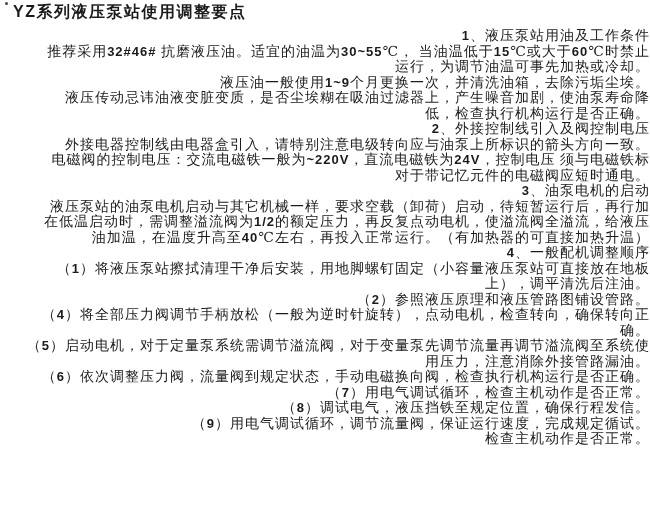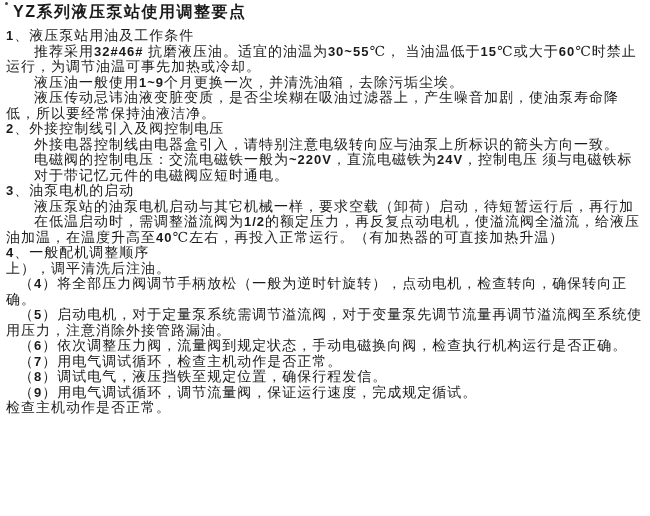--- a/index.html
+++ b/index.html
@@ -37,20 +37,21 @@
     left: 6px;
     top: 28px;
     width: 644px;
   }
   .line {
     height: 15.5px;
     line-height: 15.5px;
     font-size: 14px;
     letter-spacing: 1px;
     white-space: nowrap;
+    text-align: right;
   }
   .line b {
     font-family: "Liberation Sans", "DejaVu Sans", sans-serif;
     font-size: 13px;
     font-weight: bold;
   }
   .p2   { padding-left: 28px; }  
   .p1   { padding-left: 13px; }  
   .head { padding-left: 0; }     
   .cont { padding-left: 0; }     
@@ -60,31 +61,33 @@
 
 <div class="page" style="background: rgb(255, 255, 255); color: rgb(27, 27, 27);">
   <div class="artifact-dot"></div>
   <h1 class="title">YZ系列液压泵站使用调整要点</h1>
   <div class="content" id="content">
       <div class="line head"><b>1</b>、液压泵站用油及工作条件</div>
       <div class="line p2">推荐采用<b>32#46#</b> 抗磨液压油。适宜的油温为<b>30~55</b>℃， 当油温低于<b>15</b>℃或大于<b>60</b>℃时禁止</div>
       <div class="line cont">运行，为调节油温可事先加热或冷却。</div>
       <div class="line p2">液压油一般使用<b>1~9</b>个月更换一次，并清洗油箱，去除污垢尘埃。</div>
       <div class="line p2">液压传动忌讳油液变脏变质，是否尘埃糊在吸油过滤器上，产生噪音加剧，使油泵寿命降</div>
-      <div class="line cont">低，所以要经常保持油液洁净。</div>
+      <div class="line cont">低，检查执行机构运行是否正确。</div>
       <div class="line head"><b>2</b>、外接控制线引入及阀控制电压</div>
       <div class="line p2">外接电器控制线由电器盒引入，请特别注意电级转向应与油泵上所标识的箭头方向一致。</div>
       <div class="line p2">电磁阀的控制电压：交流电磁铁一般为<b>~220V</b>，直流电磁铁为<b>24V</b>，控制电压 须与电磁铁标</div>
       <div class="line p2">对于带记忆元件的电磁阀应短时通电。</div>
       <div class="line head"><b>3</b>、油泵电机的启动</div>
       <div class="line p2">液压泵站的油泵电机启动与其它机械一样，要求空载（卸荷）启动，待短暂运行后，再行加</div>
       <div class="line p2">在低温启动时，需调整溢流阀为<b>1/2</b>的额定压力，再反复点动电机，使溢流阀全溢流，给液压</div>
       <div class="line cont">油加温，在温度升高至<b>40</b>℃左右，再投入正常运行。（有加热器的可直接加热升温）</div>
       <div class="line head"><b>4</b>、一般配机调整顺序</div>
+      <div class="line p1">（<b>1</b>）将液压泵站擦拭清理干净后安装，用地脚螺钉固定（小容量液压泵站可直接放在地板</div>
       <div class="line cont">上），调平清洗后注油。</div>
+      <div class="line p1">（<b>2</b>）参照液压原理和液压管路图铺设管路。</div>
       <div class="line p1">（<b>4</b>）将全部压力阀调节手柄放松（一般为逆时针旋转），点动电机，检查转向，确保转向正</div>
       <div class="line cont">确。</div>
       <div class="line p1">（<b>5</b>）启动电机，对于定量泵系统需调节溢流阀，对于变量泵先调节流量再调节溢流阀至系统使</div>
       <div class="line cont">用压力，注意消除外接管路漏油。</div>
       <div class="line p1">（<b>6</b>）依次调整压力阀，流量阀到规定状态，手动电磁换向阀，检查执行机构运行是否正确。</div>
       <div class="line p1">（<b>7</b>）用电气调试循环，检查主机动作是否正常。</div>
       <div class="line p1">（<b>8</b>）调试电气，液压挡铁至规定位置，确保行程发信。</div>
       <div class="line p1">（<b>9</b>）用电气调试循环，调节流量阀，保证运行速度，完成规定循试。</div>
       <div class="line cont">检查主机动作是否正常。</div>
     </div>

